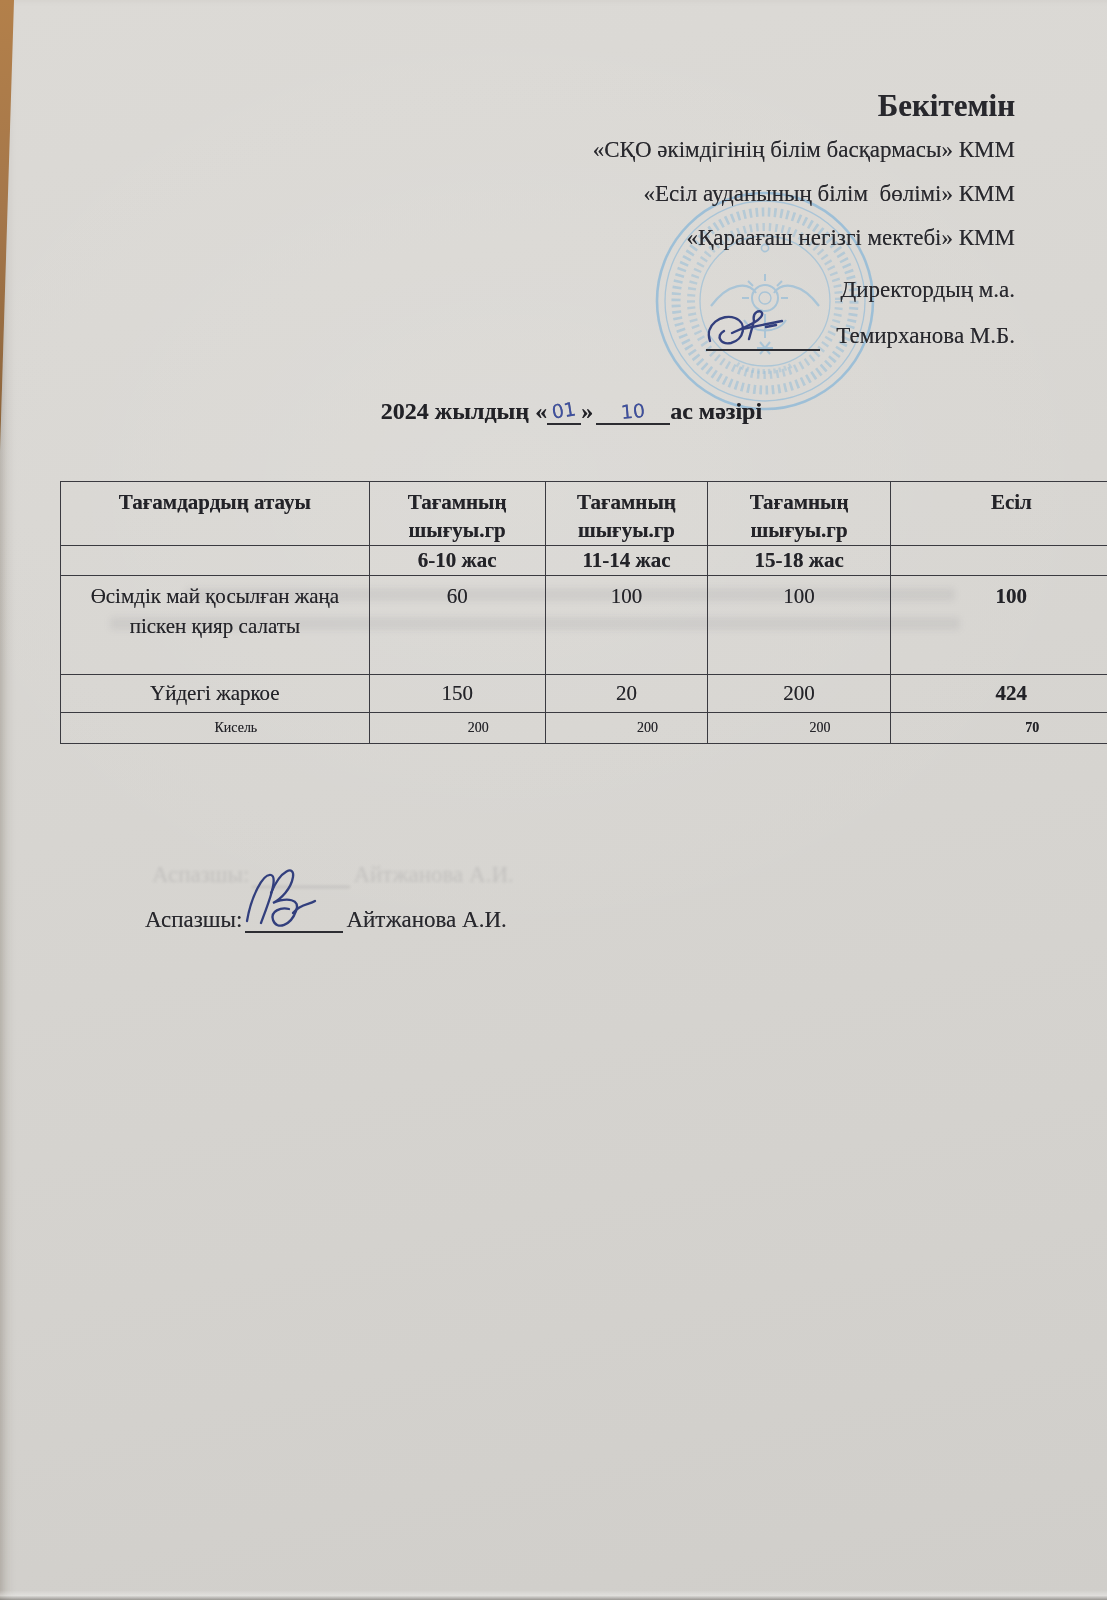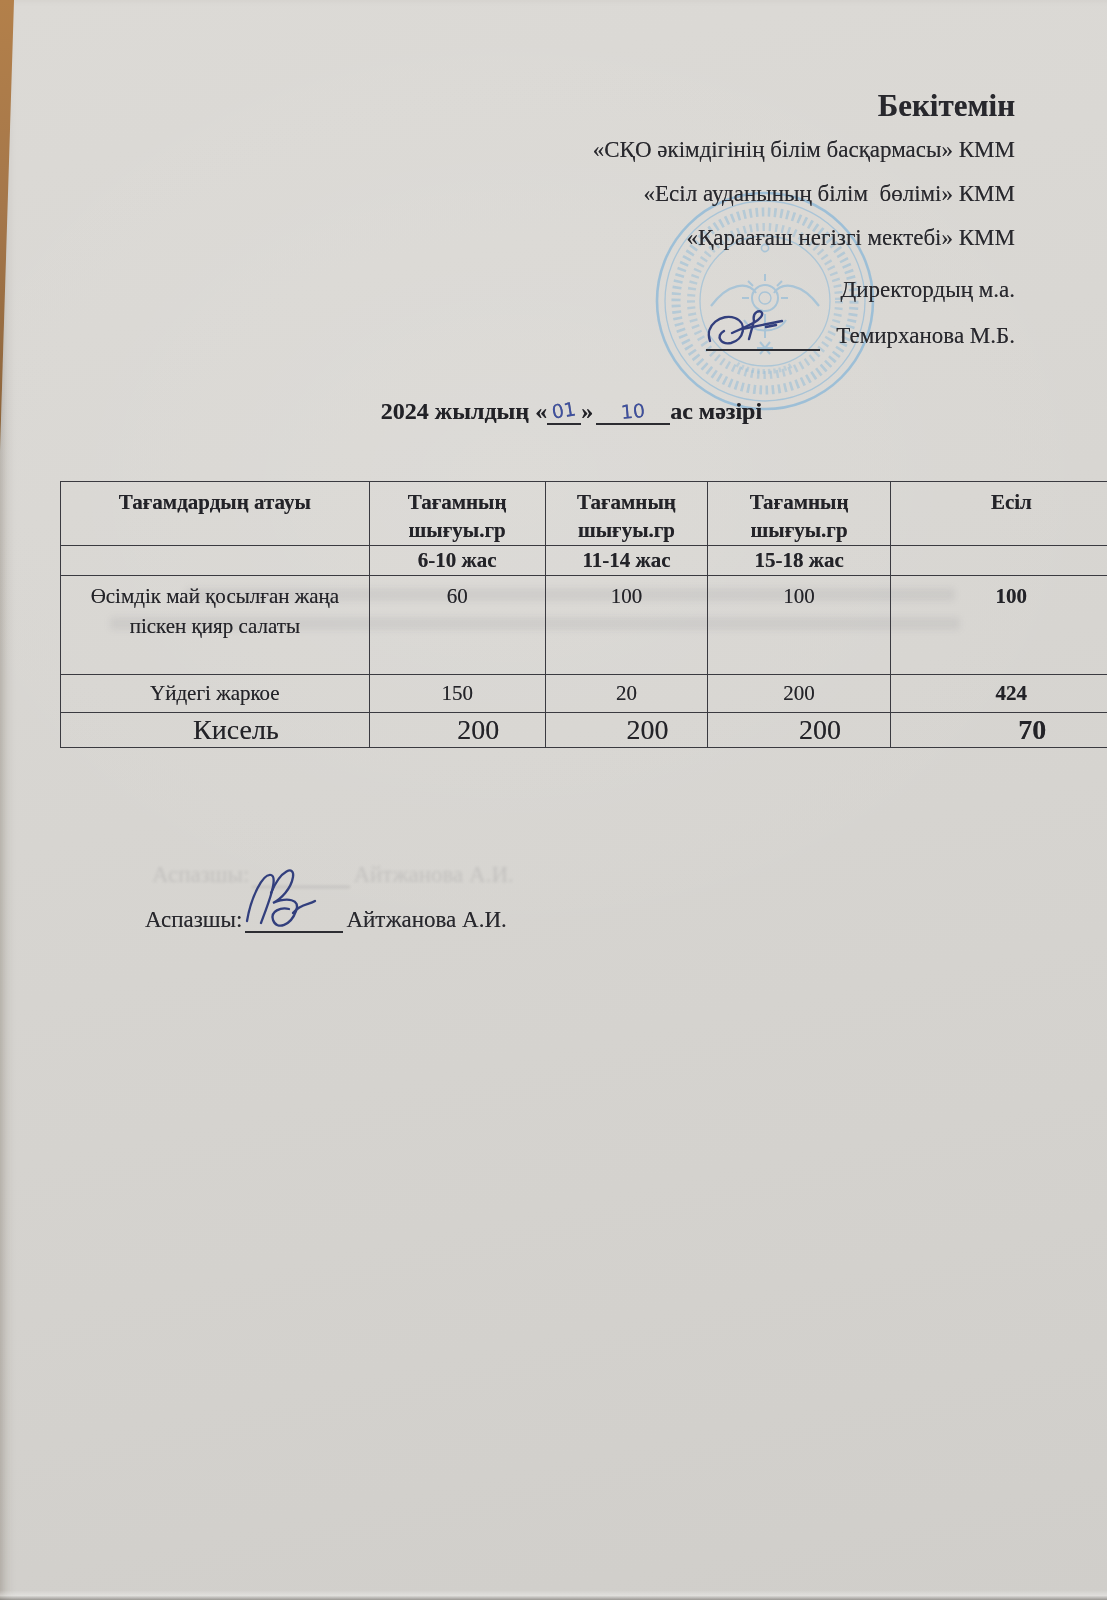--- a/index.html
+++ b/index.html
@@ -66,21 +66,21 @@
     position:absolute;left:60px;top:453px;width:1073px;z-index:3;
     border-collapse:collapse;table-layout:fixed;color:#232328;
     text-shadow:0 0 .5px rgba(40,40,46,.5);
     margin-top:28px;
   }
   table.menu th,table.menu td{border:1.8px solid #3a3a40;text-align:center;padding:1px 6px;overflow:hidden;}
   tr.head th{height:56px;font-size:21px;font-weight:700;vertical-align:top;padding-top:6px;line-height:28px;}
   tr.ages td{height:27px;font-size:21px;font-weight:700;vertical-align:middle;}
   tr.r0 td{height:92px;font-size:21px;vertical-align:top;padding-top:5px;line-height:30px;}
   tr.r1 td{height:35px;font-size:21px;}
-  tr.r2 td{height:28px;font-size:28px;padding-left:48px;}
+  tr.r2 td{height:28px;font-size:14px;padding-left:48px;}
   tr.r3 td{height:26px;font-size:21px;}
   td.price{font-weight:700;}
 
   
   .streak{position:absolute;background:rgba(108,108,118,.10);filter:blur(3px);border-radius:4px;z-index:2;}
   .s1{left:185px;top:588px;width:770px;height:13px;}
   .s2{left:110px;top:617px;width:850px;height:13px;}
   .ghost-footer{
     position:absolute;left:152px;top:860px;z-index:2;display:flex;align-items:flex-end;
     font-size:23px;color:#3c3c44;opacity:.13;filter:blur(1.4px);

